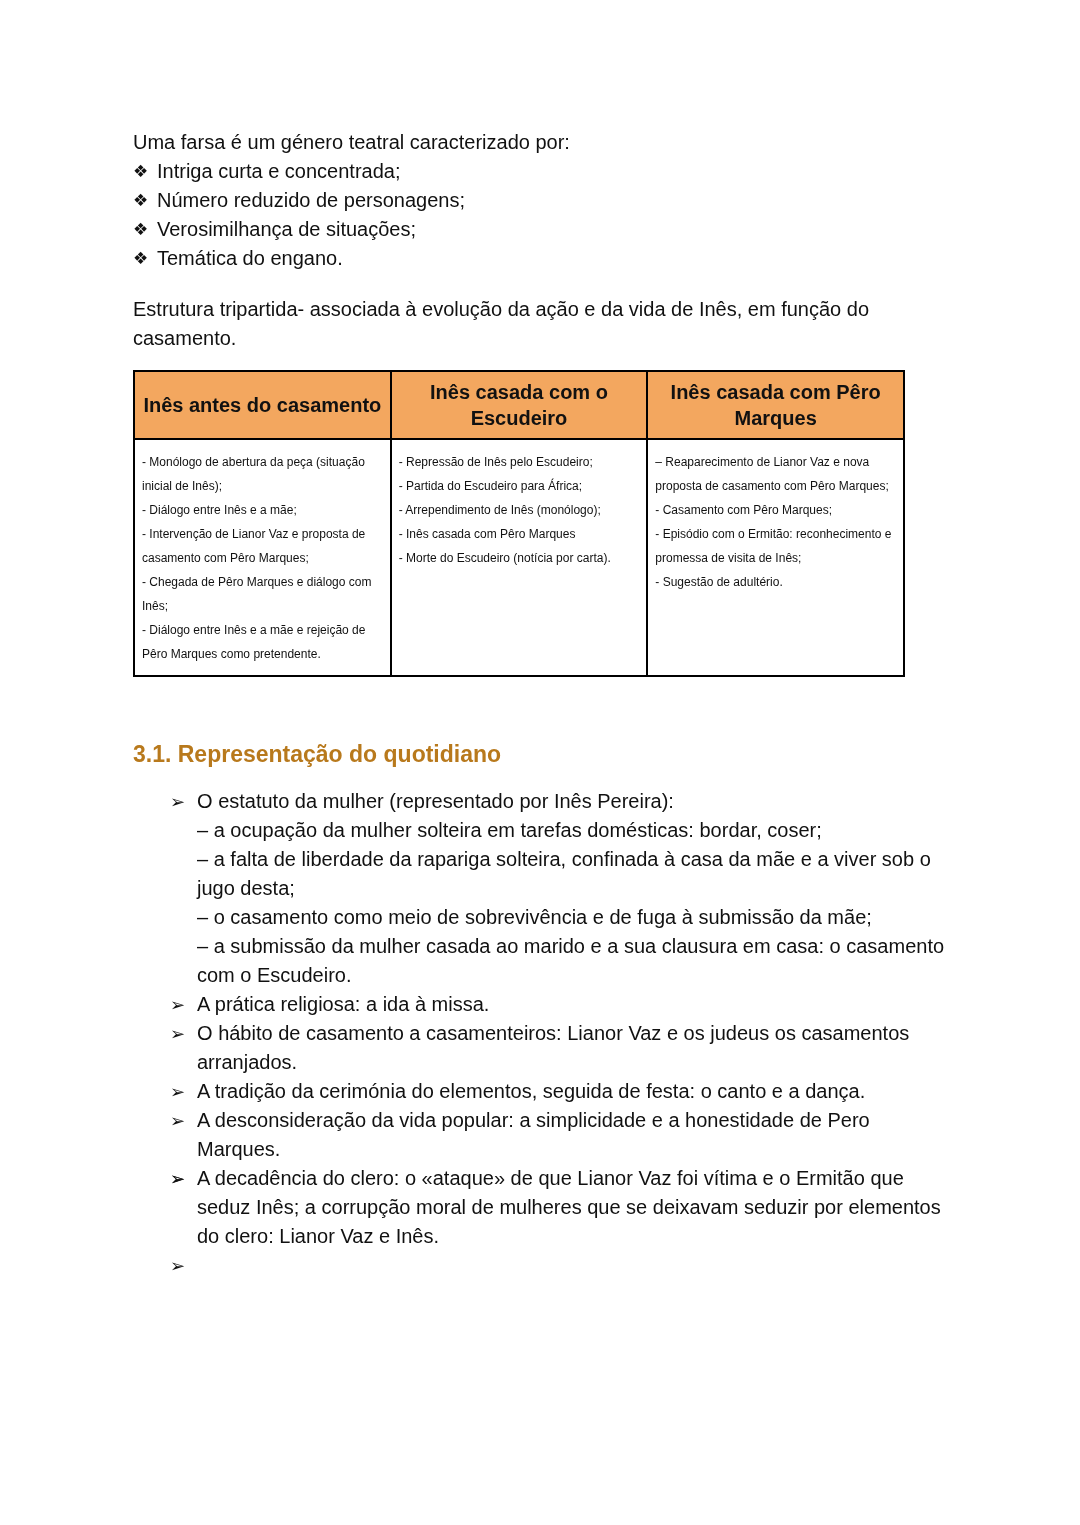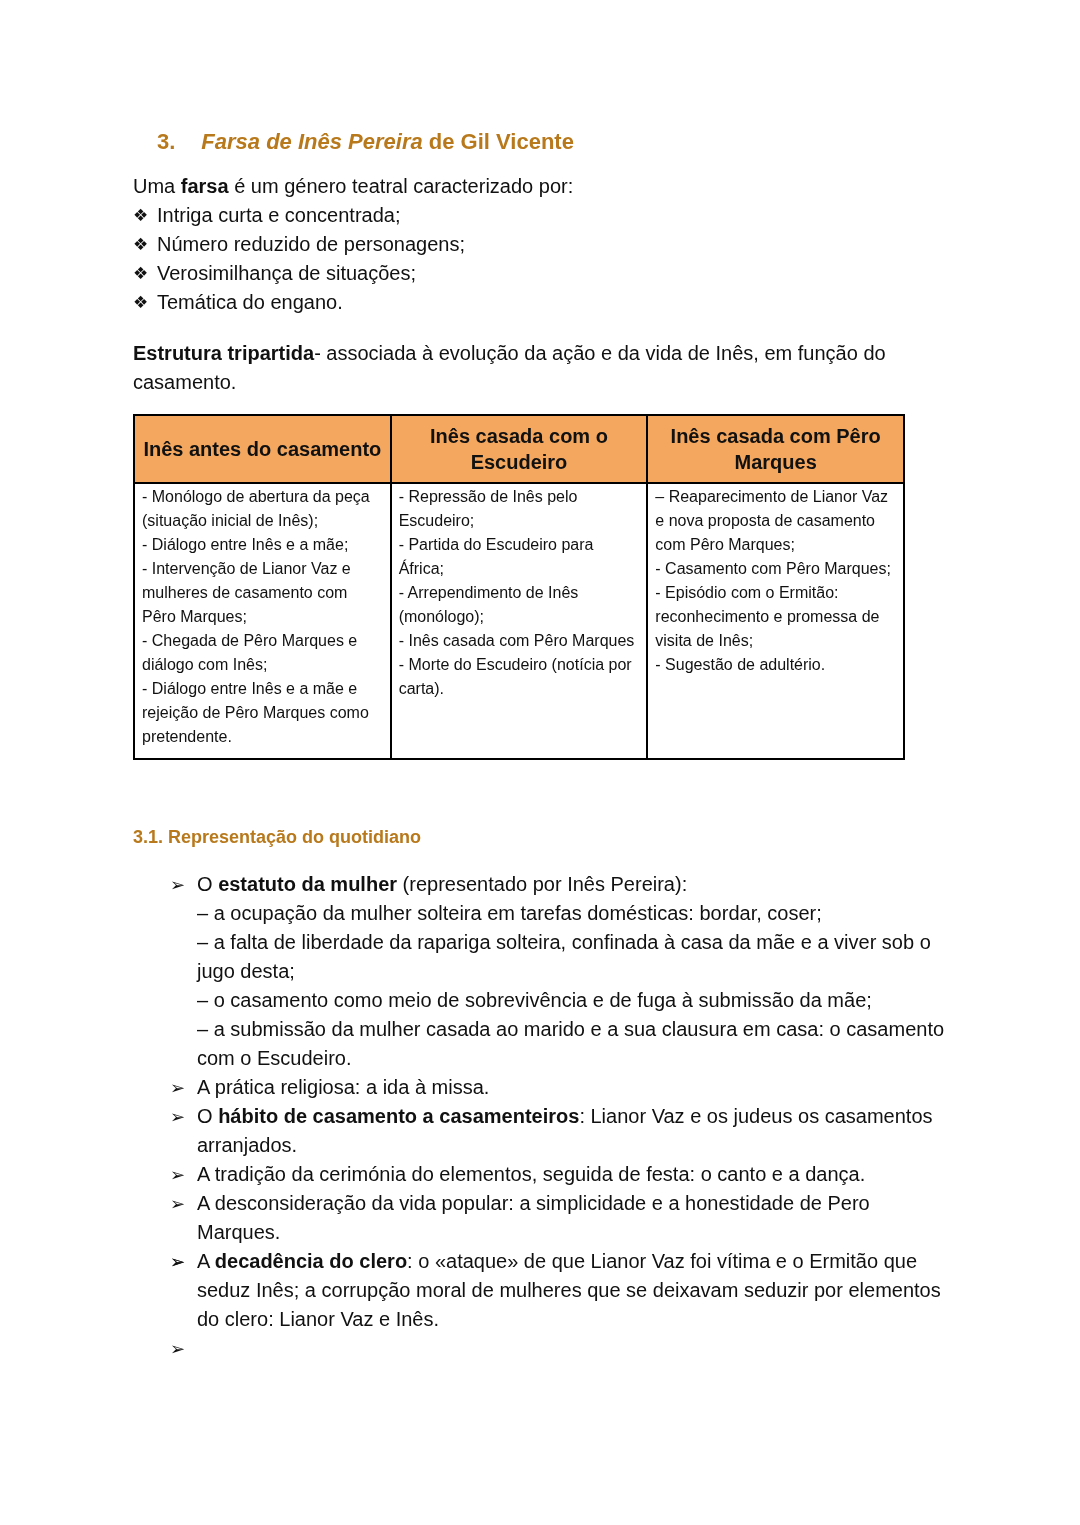--- a/index.html
+++ b/index.html
@@ -17,61 +17,58 @@
   .page{box-sizing:border-box;width:1080px;height:1525px;padding:128px 133px 0 133px;}
 
   .h3{
     font-size:22px;line-height:27px;font-weight:bold;color:var(--accent);
     margin:0 0 17px 24px;
   }
   .h-num{margin-right:26px;}
   .h-italic{font-style:italic;}
 
   .para{font-size:20px;line-height:29px;margin:0;}
-  .b,.para .b{font-weight:bold;text-align:right;}
+  .b,.para .b{font-weight:normal;text-align:right;}
 
   ul{list-style:none;margin:0;padding:0;}
   .d-item{position:relative;padding-left:24px;font-size:20px;line-height:29px;}
   .d-marker{position:absolute;left:0;top:0;font-size:17px;}
 
   .estrutura{margin-top:22px;}
 
   table.tripartida{
     border-collapse:collapse;width:772px;margin-top:17px;table-layout:fixed;border-radius:19px;
   }
   table.tripartida th,table.tripartida td{
     border:2px solid var(--border);
   }
   table.tripartida th{
     background:var(--table-header-bg);
     font-size:20px;line-height:26px;font-weight:bold;text-align:center;
     vertical-align:middle;padding:7px 4px;
   }
   table.tripartida td{
-    font-size:16px;line-height:24px;vertical-align:top;padding:1px 7px 9px 7px;margin-top:34px;
+    font-size:12px;line-height:24px;vertical-align:top;padding:10px 7px 9px 7px;margin-top:34px;
   }
   .cell-item{margin:0;}
 
   .h31{
-    font-size:18px;line-height:27px;font-weight:bold;color:var(--accent);
+    font-size:23px;line-height:27px;font-weight:bold;color:var(--accent);
     margin:64px 0 19px 0;
   }
 
   .q-item{position:relative;padding-left:64px;font-size:20px;line-height:29px;}
   .q-marker{position:absolute;left:37px;top:1px;font-size:18px;}
   .q-sub{margin:0;}
 </style>
 </head>
 <body>
 
 <div class="page">
 
-  <h2 class="h3">
-    <span class="h-num">3.</span><span class="h-italic">Farsa de Inês Pereira</span><span> de Gil Vicente</span>
-  </h2>
 
   <p class="para"><span>Uma </span><span class="b">farsa</span><span> é um género teatral caracterizado por:</span></p>
 
   <ul class="diamond-list">
       <li class="d-item"><span class="d-marker">❖</span><span>Intriga curta e concentrada;</span></li>
       <li class="d-item"><span class="d-marker">❖</span><span>Número reduzido de personagens;</span></li>
       <li class="d-item"><span class="d-marker">❖</span><span>Verosimilhança de situações;</span></li>
       <li class="d-item"><span class="d-marker">❖</span><span>Temática do engano.</span></li>
     </ul>
 
@@ -83,21 +80,21 @@
           <th>Inês antes do casamento</th>
           <th>Inês casada com o Escudeiro</th>
           <th>Inês casada com Pêro Marques</th>
         </tr>
     </thead>
     <tbody>
       <tr>
           <td>
             <div class="cell-item">- Monólogo de abertura da peça (situação inicial de Inês);</div>
             <div class="cell-item">- Diálogo entre Inês e a mãe;</div>
-            <div class="cell-item">- Intervenção de Lianor Vaz e mulheres de casamento com Pêro Marques;</div>
+            <div class="cell-item">- Intervenção de Lianor Vaz e proposta de casamento com Pêro Marques;</div>
             <div class="cell-item">- Chegada de Pêro Marques e diálogo com Inês;</div>
             <div class="cell-item">- Diálogo entre Inês e a mãe e rejeição de Pêro Marques como pretendente.</div>
           </td>
           <td>
             <div class="cell-item">- Repressão de Inês pelo Escudeiro;</div>
             <div class="cell-item">- Partida do Escudeiro para África;</div>
             <div class="cell-item">- Arrependimento de Inês (monólogo);</div>
             <div class="cell-item">- Inês casada com Pêro Marques</div>
             <div class="cell-item">- Morte do Escudeiro (notícia por carta).</div>
           </td>

